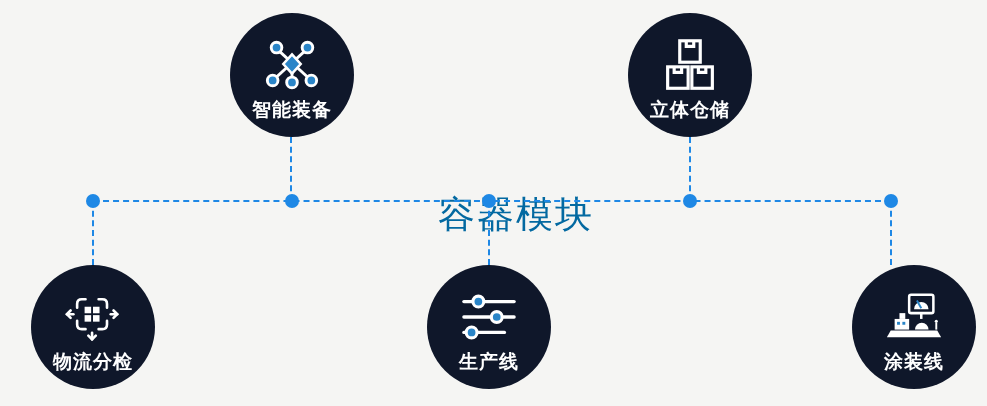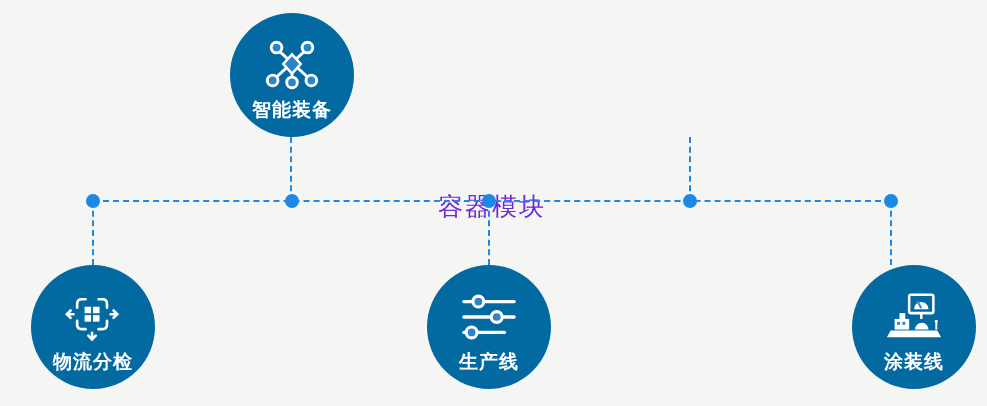--- a/index.html
+++ b/index.html
@@ -4,42 +4,42 @@
 <style>
   html,body{margin:0;padding:0;}
   body{font-family:"Liberation Sans","DejaVu Sans",sans-serif;}
   .stage{
     position:relative;width:987px;height:406px;overflow:hidden;
     background:#f5f5f3;
   }
   
   .watermark{
     position:absolute;left:438px;top:190px;
-    font-size:25px;color:#6d28d9;letter-spacing:2px;
+    font-size:37px;color:#0369a1;letter-spacing:2px;
     user-select:none;z-index:1;
   }
   
   .hline{
     position:absolute;left:93px;top:200px;width:798px;height:0;
     border-top:2px dashed #1e88e5;z-index:2;
   }
   .vline{
     position:absolute;width:0;height:64px;
     border-left:2px dashed #1e88e5;z-index:2;
   }
   .v-top{top:137px;}
   .v-bottom{top:201px;}
   .dot{
     position:absolute;top:194px;width:14px;height:14px;border-radius:50%;
     background:#1e88e5;z-index:3;
   }
   
   .node{
     position:absolute;width:124px;height:124px;border-radius:50%;
-    background:#0369a1;z-index:4;
+    background:#0f172a;z-index:4;
     display:flex;flex-direction:column;align-items:center;
   }
   .node .icon{
     margin-top:24px;height:56px;display:flex;align-items:center;justify-content:center;
   }
   .node .label{
     margin-top:4px;font-size:19px;font-weight:bold;color:#ffffff;
     letter-spacing:1px;white-space:nowrap;
   }
   .row-top{top:13px;}
@@ -81,20 +81,35 @@
           <circle cx="46" cy="9" r="5.5"></circle>
           <circle cx="10" cy="43" r="5.5"></circle>
           <circle cx="50" cy="43" r="5.5"></circle>
           <circle cx="30" cy="45" r="5.5"></circle>
         </g>
       </svg>
     </span>
     <span class="label">智能装备</span>
   </div>
 
+  <div class="node row-top" style="left:628px">
+    <span class="icon">
+      <svg width="56" height="54" viewBox="0 0 60 58">
+        <g stroke="#ffffff" stroke-width="3.4" fill="none">
+          <rect x="19" y="3" width="22" height="23"></rect>
+          <path d="M26,3 v6 h8 v-6"></path>
+          <rect x="6" y="31" width="22" height="23"></rect>
+          <path d="M13,31 v6 h8 v-6"></path>
+          <rect x="32" y="31" width="22" height="23"></rect>
+          <path d="M39,31 v6 h8 v-6"></path>
+        </g>
+      </svg>
+    </span>
+    <span class="label">立体仓储</span>
+  </div>
 
   <div class="node row-bottom" style="left:427px">
     <span class="icon">
       <svg width="58" height="48" viewBox="0 0 60 48">
         <g stroke="#ffffff" stroke-width="3.4" stroke-linecap="round" fill="none">
           <path d="M4,8  L56,8"></path>
           <path d="M4,24 L56,24"></path>
           <path d="M4,40 L46,40"></path>
         </g>
         <g fill="#2a85c8" stroke="#ffffff" stroke-width="3.2">

